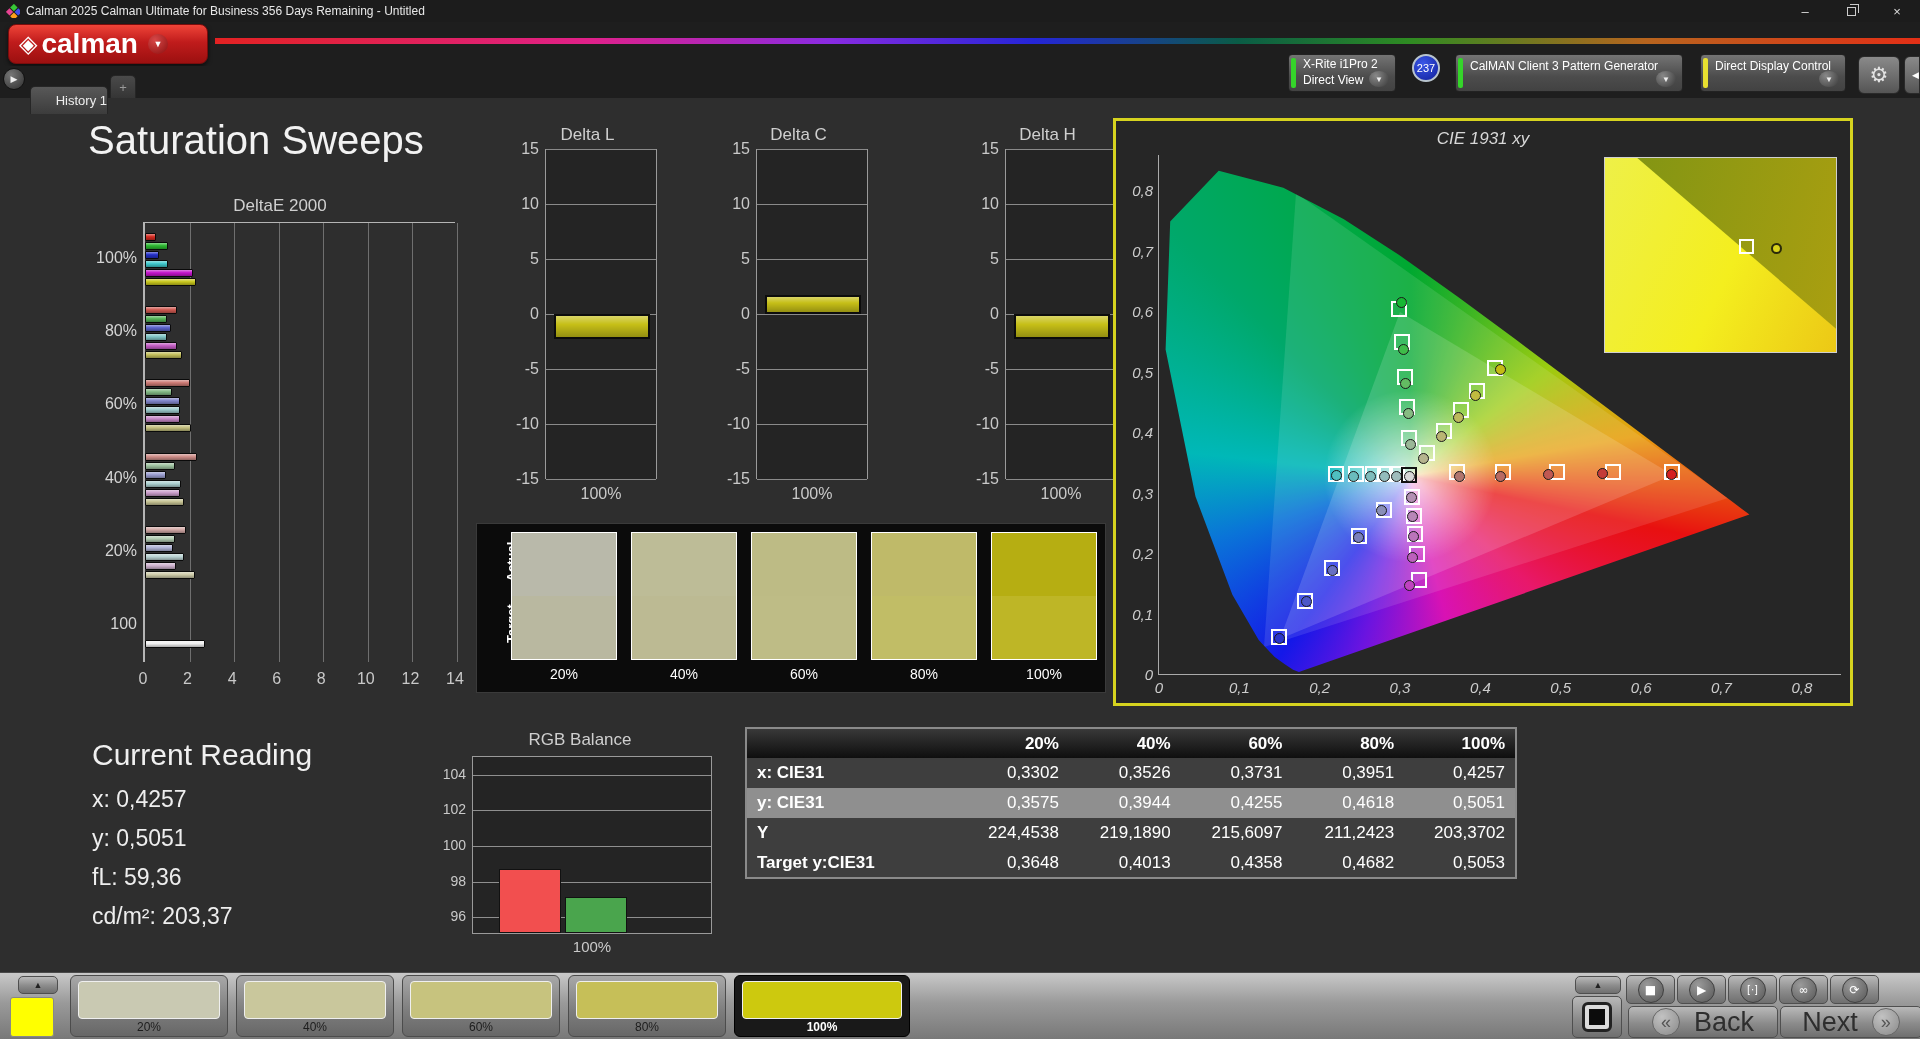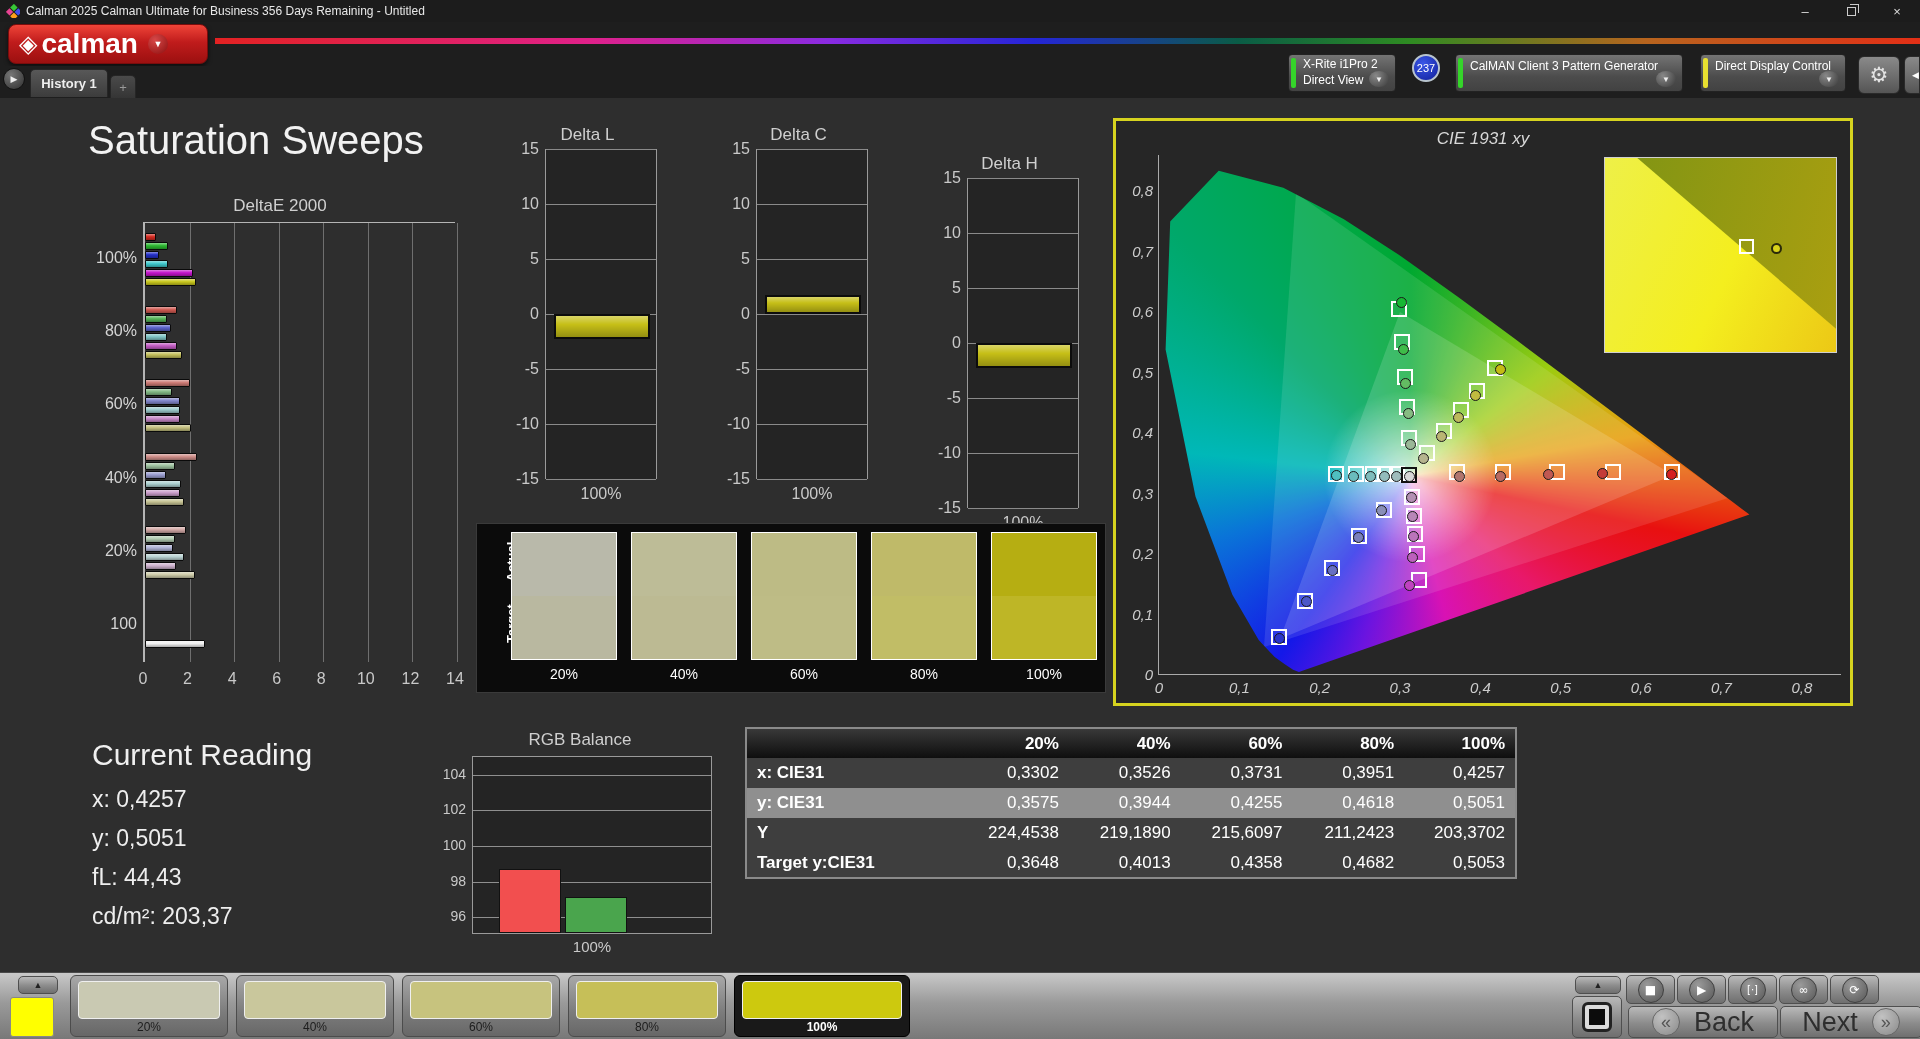--- a/index.html
+++ b/index.html
@@ -28,23 +28,23 @@
   #calman-logo .word { color:#fff; font-size:28px; font-weight:bold; letter-spacing:0px; }
   #calman-logo .dd { margin-left:10px; width:20px; height:20px; border-radius:50%;
     background:radial-gradient(circle at 35% 30%,#d84848,#8c0f0f); display:flex; align-items:center; justify-content:center;
     color:#fff; font-size:9px; }
 
   
   #tab-row { position:absolute; left:0; top:66px; width:1920px; height:32px; background:#1e1e1e; }
   #tab-scroll-btn { position:absolute; left:3px; top:2px; width:22px; height:22px; border-radius:50%;
     background:radial-gradient(circle at 35% 30%,#777,#2e2e2e); border:1px solid #111;
     color:#eee; font-size:9px; display:flex; align-items:center; justify-content:center; }
-  #history-tab { position:absolute; left:30px; top:3px; width:78px; height:28px;
+  #history-tab { position:absolute; left:30px; top:20px; width:78px; height:28px;
     background:linear-gradient(#585858,#3c3c3c); border:1px solid #262626; border-bottom:none;
-    border-radius:5px 5px 0 0; color:#eee; font-size:13px; display:flex; align-items:center; justify-content:center;font-weight:bold; }
+    border-radius:5px 5px 0 0; color:#eee; font-size:13px; display:flex; align-items:center; justify-content:flex-end; }
   #add-tab { position:absolute; left:110px; top:9px; width:26px; height:23px;
     background:linear-gradient(#4a4a4a,#353535); border:1px solid #262626; border-bottom:none;
     border-radius:5px 5px 0 0; color:#999; font-size:13px; display:flex; align-items:center; justify-content:center; }
 
   
   .dev-box { position:absolute; background:linear-gradient(#747474,#4c4c4c 60%,#424242);
     border:1px solid #222; border-radius:4px; color:#fff; display:flex; align-items:center; }
   .dev-status { position:absolute; left:2px; top:3px; bottom:3px; width:5px; border-radius:2px; }
   .dev-text { margin-left:14px; font-size:12px; line-height:1.3; }
   .dev-dd { position:absolute; right:6px; bottom:4px; width:20px; height:16px; border-radius:50%;
@@ -300,21 +300,21 @@
     </div>
     <div class="ylab" style="left: 0px; top: 15px; width: 34px;">15</div>
     <div class="ylab" style="left: 0px; top: 70px; width: 34px;">10</div>
     <div class="ylab" style="left: 0px; top: 125px; width: 34px;">5</div>
     <div class="ylab" style="left: 0px; top: 180px; width: 34px;">0</div>
     <div class="ylab" style="left: 0px; top: 235px; width: 34px;">-5</div>
     <div class="ylab" style="left: 0px; top: 290px; width: 34px;">-10</div>
     <div class="ylab" style="left: 0px; top: 345px; width: 34px;">-15</div>
     <div class="xlab" style="left: 40px; top: 360px; width: 112px;">100%</div>
   </div>
-<div class="abs" id="delta-h-chart" style="left:927px; top:125px; width:165px; height:385px;margin-top:29px;">
+<div class="abs" id="delta-h-chart" style="left:965px; top:125px; width:165px; height:385px;">
     <div class="chart-title">Delta H</div>
     <div class="plot" style="left: 40px; top: 24px; width: 112px; height: 330px; background: rgb(36, 36, 36); border-right: 1px solid rgb(154, 154, 154); border-left: 1px solid rgb(154, 154, 154); border-image: initial; border-top: none; border-bottom: none;">
       <div class="gridh" style="top: 0px; background: rgb(138, 138, 138);"></div>
       <div class="gridh" style="top: 55px; background: rgb(138, 138, 138);"></div>
       <div class="gridh" style="top: 110px; background: rgb(138, 138, 138);"></div>
       <div class="gridh" style="top: 165px; background: rgb(138, 138, 138);"></div>
       <div class="gridh" style="top: 220px; background: rgb(138, 138, 138);"></div>
       <div class="gridh" style="top: 275px; background: rgb(138, 138, 138);"></div>
       <div class="gridh" style="top: 330px; background: rgb(138, 138, 138);"></div>
       <div style="position: absolute; left: 8px; width: 96px; top: 165px; height: 25.3px; background-image: linear-gradient(rgba(255, 255, 255, 0.35), rgba(255, 255, 255, 0) 40%, rgba(0, 0, 0, 0.25)); background-color: rgb(198, 191, 23); border: 2px solid rgb(12, 12, 12);"></div>
@@ -373,21 +373,21 @@
     <div class="ylab" style="left: 0px; top: 107px; width: 36px; font-size: 14px;">100</div>
     <div class="ylab" style="left: 0px; top: 71.4px; width: 36px; font-size: 14px;">102</div>
     <div class="ylab" style="left: 0px; top: 35.8px; width: 36px; font-size: 14px;">104</div>
     <div class="xlab" style="left: 42px; top: 208px; width: 240px; font-size: 15px;">100%</div>
   </div>
 
 <div id="current-reading">
   <div class="cr-title">Current Reading</div>
   <div class="cr-line">x: 0,4257</div>
   <div class="cr-line">y: 0,5051</div>
-  <div class="cr-line">fL: 44,43</div>
+  <div class="cr-line">fL: 59,36</div>
   <div class="cr-line">cd/m²: 203,37</div>
 </div>
 
 <table id="value-table">
     <tbody>
       <tr class="hdr">
         <td class="lbl"></td>
         <td class="hd">20%</td>
         <td class="hd">40%</td>
         <td class="hd">60%</td>

